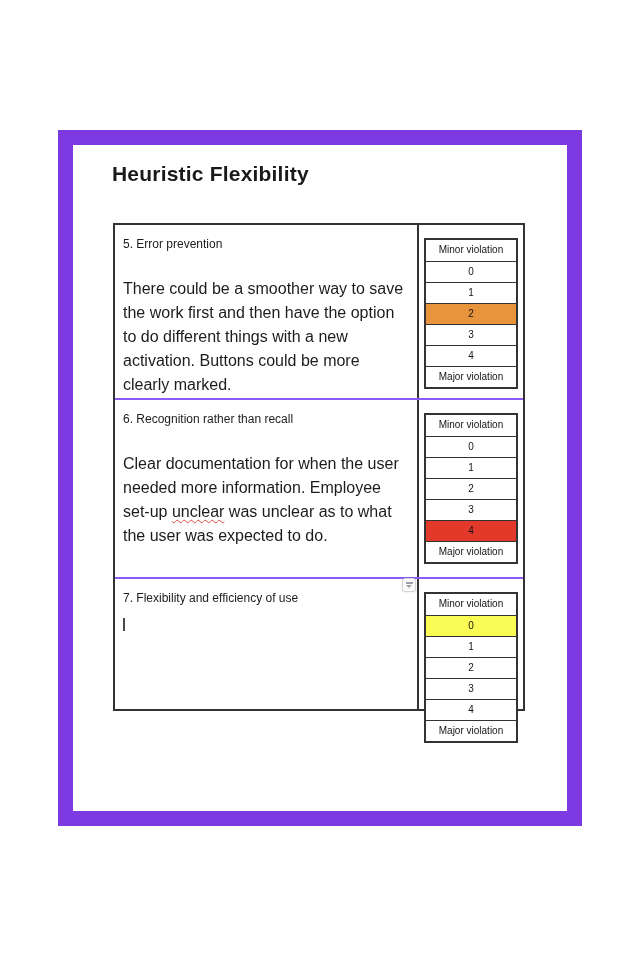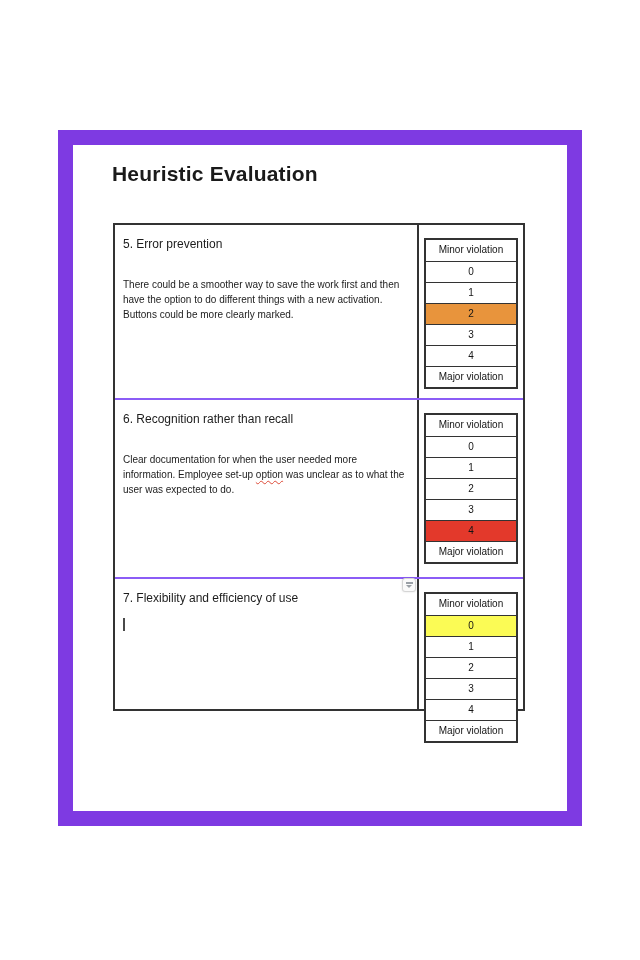--- a/index.html
+++ b/index.html
@@ -40,21 +40,21 @@
     width: 304px;
     border-right: 2px solid #333333;
     padding: 12px 9px 0 8px;
   }
   .row-heading {
     font-size: 12px;
     color: #1c1c1c;
     margin-bottom: 13px;
   }
   .row-body {
-    font-size: 10px;
+    font-size: 16px;
     line-height: 1.5;
     color: #1c1c1c;
     margin-top: 26px;
   }
   .misspelled {
     text-decoration: underline wavy #DD4B39;
     text-decoration-thickness: 1px;
     text-underline-offset: 2px;
   }
   .text-caret {
@@ -107,21 +107,21 @@
     border-left: 3px solid transparent;
     border-right: 3px solid transparent;
     border-top: 3.5px solid #9aa0a6;
   }
 </style>
 </head>
 <body>
 
 <div class="purple-frame"></div>
 
-<h1 class="doc-title">Heuristic Evaluation</h1>
+<h1 class="doc-title">Heuristic Flexibility</h1>
 
 <div class="he-table">
   <div class="he-row">
     <div class="cell-main">
       <div class="row-heading">5. Error prevention</div>
       <div class="row-body"><span>There could be a smoother way to save the work first and then have the option to do different things with a new activation. Buttons could be more clearly marked.</span></div>
 
     </div>
     <div class="cell-rating">
       <div class="scale-box">
@@ -132,21 +132,21 @@
           <div class="scale-cell">3</div>
           <div class="scale-cell">4</div>
           <div class="scale-cell">Major violation</div>
         </div>
     </div>
   </div>
 
   <div class="he-row">
     <div class="cell-main">
       <div class="row-heading">6. Recognition rather than recall</div>
-      <div class="row-body"><span>Clear documentation for when the user needed more information. Employee set-up </span><span class="misspelled">option</span><span> was unclear as to what the user was expected to do.</span></div>
+      <div class="row-body"><span>Clear documentation for when the user needed more information. Employee set-up </span><span class="misspelled">unclear</span><span> was unclear as to what the user was expected to do.</span></div>
 
     </div>
     <div class="cell-rating">
       <div class="scale-box">
           <div class="scale-cell">Minor violation</div>
           <div class="scale-cell">0</div>
           <div class="scale-cell">1</div>
           <div class="scale-cell">2</div>
           <div class="scale-cell">3</div>
           <div class="scale-cell" style="background: rgb(227, 57, 43);">4</div>

